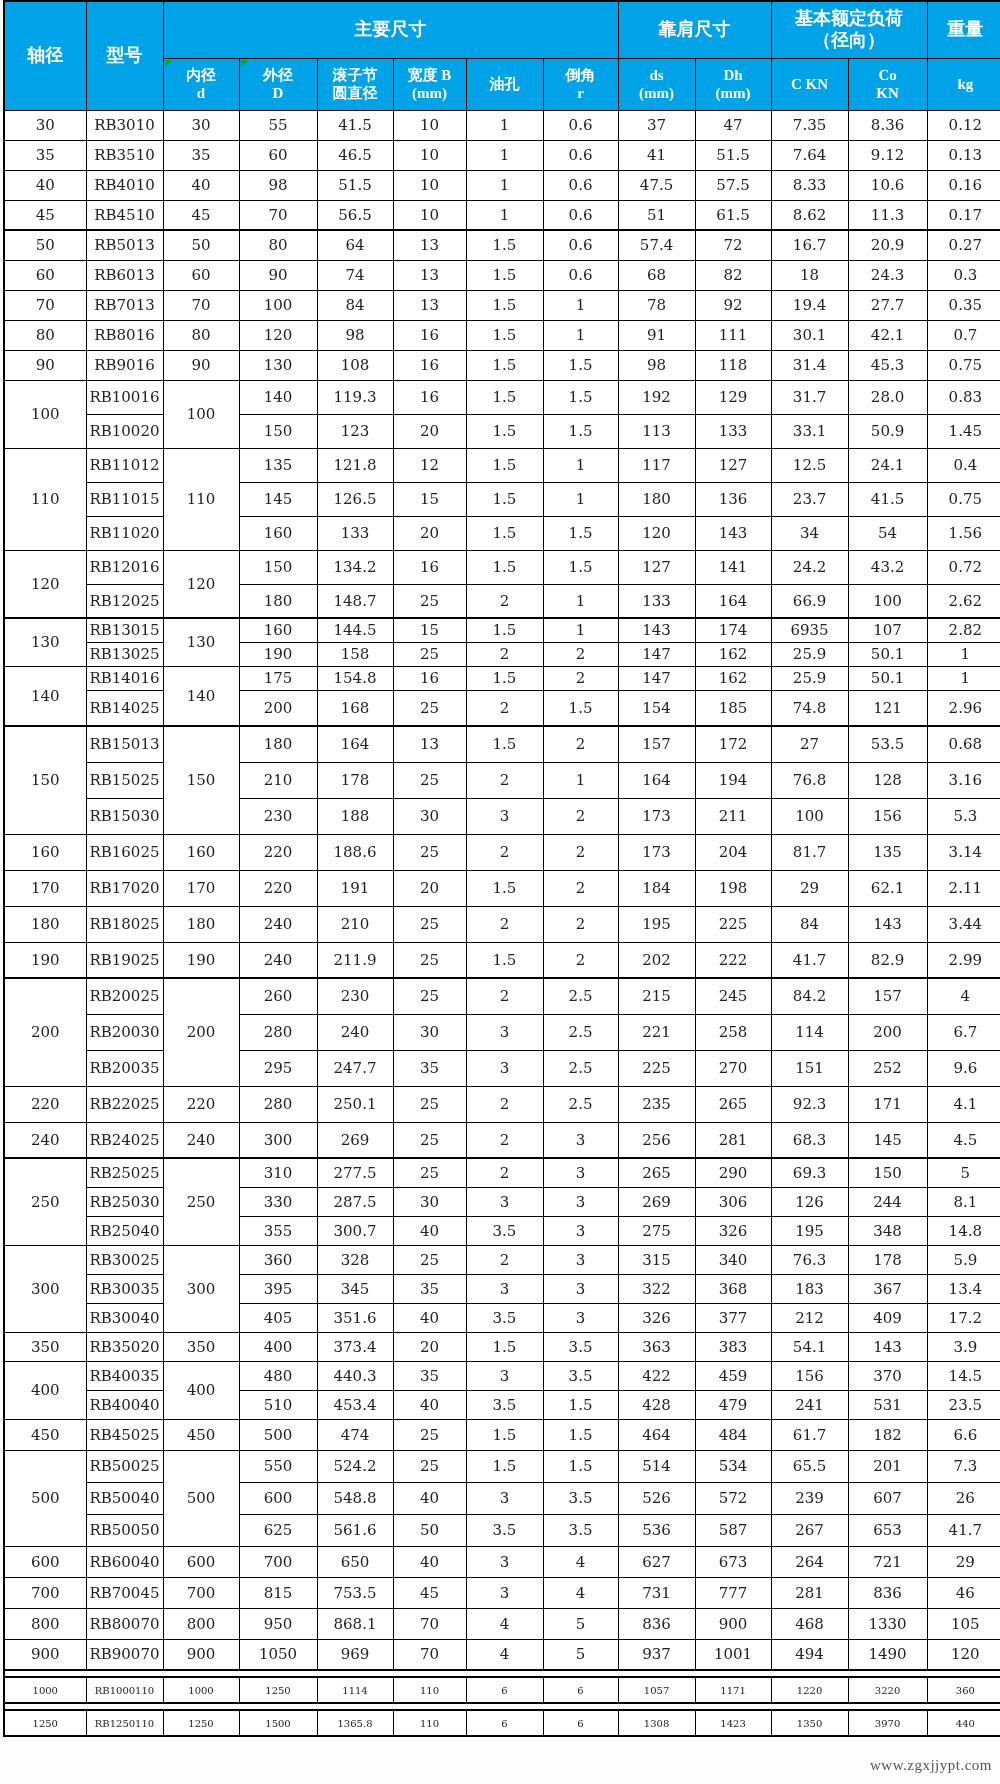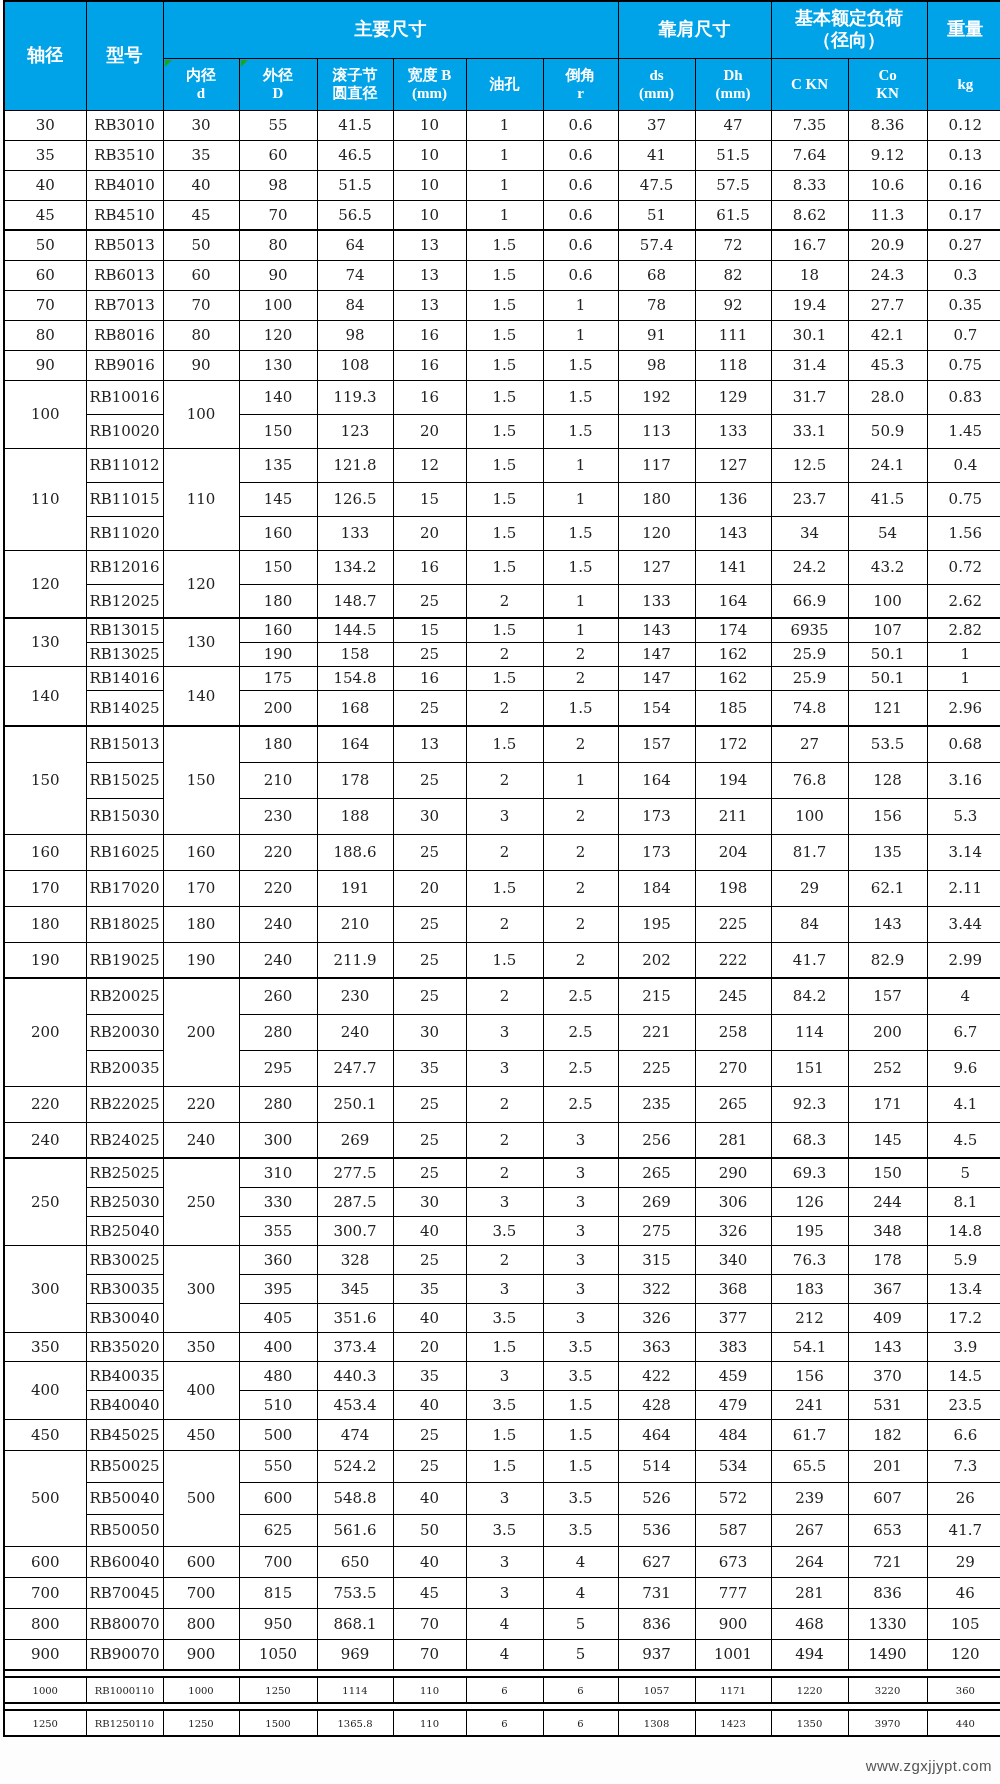--- a/index.html
+++ b/index.html
@@ -77,21 +77,21 @@
     border-top:2px solid var(--ink);
     border-bottom:2px solid var(--ink);
     height:5px;
     background:#fff;
   }
   .watermark{
     position:absolute;
     right:8px;
     bottom:10px;
     color:var(--wm);
-    font-family:Liberation Sans, sans-serif;
+    font-family:Liberation Serif, serif;
     font-size:15px;
     letter-spacing:0.5px;
   }
 </style>
 </head>
 <body>
 
 <div class="page">
 
 

